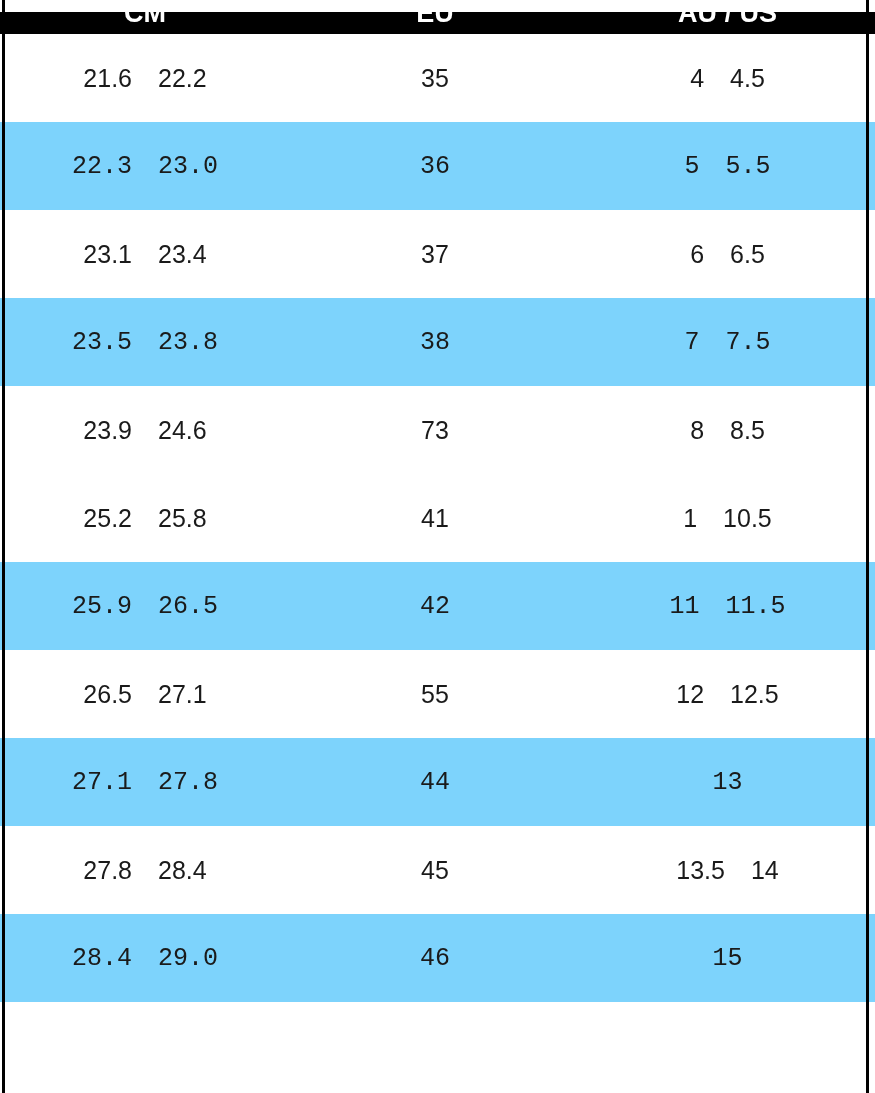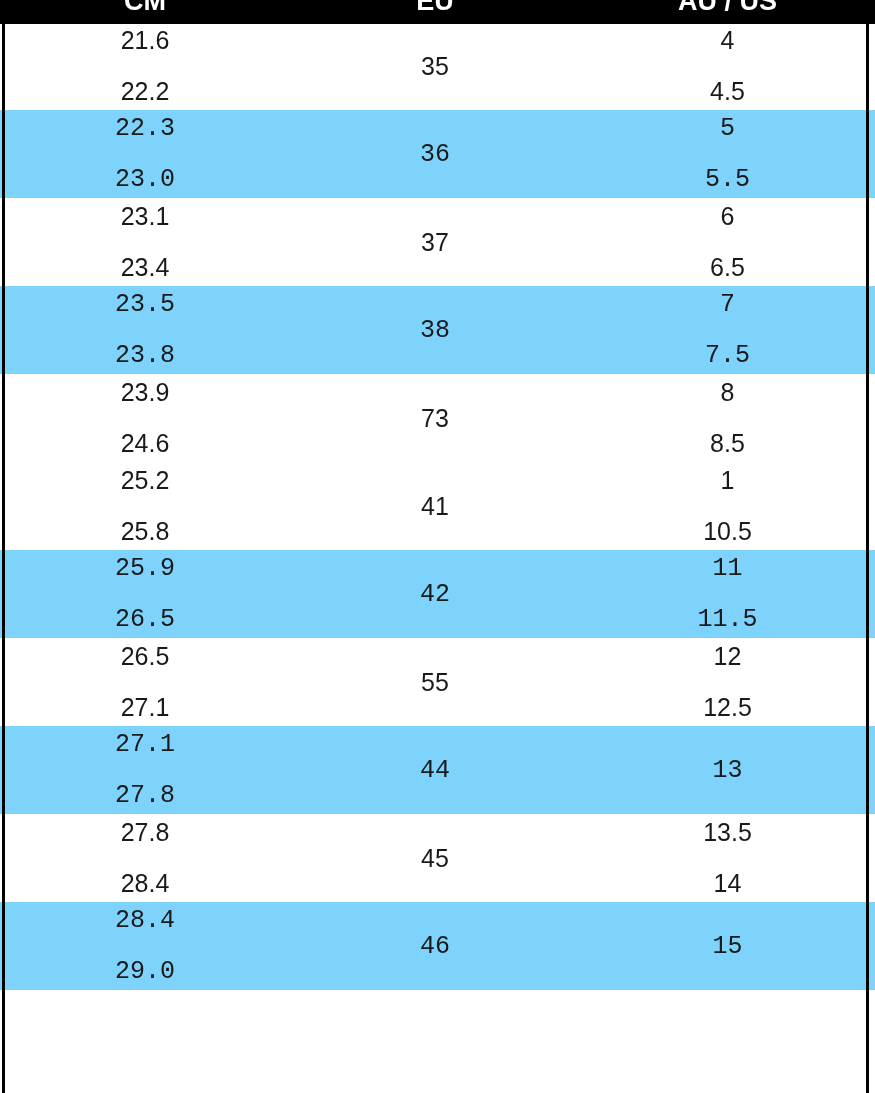--- a/index.html
+++ b/index.html
@@ -17,21 +17,21 @@
     width: 875px;
     height: 1093px;
     overflow: hidden;
     background: #ffffff;
   }
 
   
   #size-table {
     position: absolute;
     left: 0;
-    top: 0;
+    top: 12px;
     width: 875px;
     border-collapse: collapse;
     table-layout: fixed;
   }
 
   
   .thead-row {
     height: 22px;
   }
   .th-cell {
@@ -72,21 +72,21 @@
     font-size: 25px;
     line-height: 1;
   }
   .col-cm   { width: 290px; }
   .col-eu   { width: 290px; }
   .col-aus  { width: 295px; }
 
   
   .stack {
     display: flex;
-    flex-direction: column;
+    flex-direction: row;
     justify-content: center;
     align-items: center;
     height: 88px;
     gap: 26px;
   }
   .stack .v { display: block; }
   .single {
     display: flex;
     align-items: center;
     justify-content: center;

